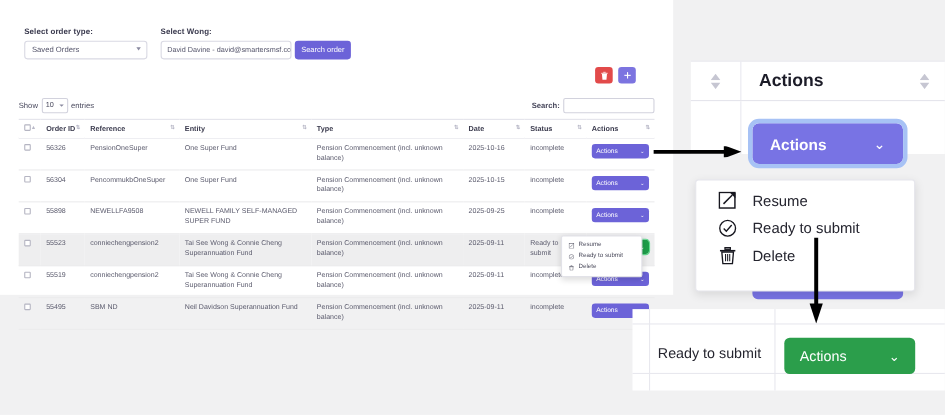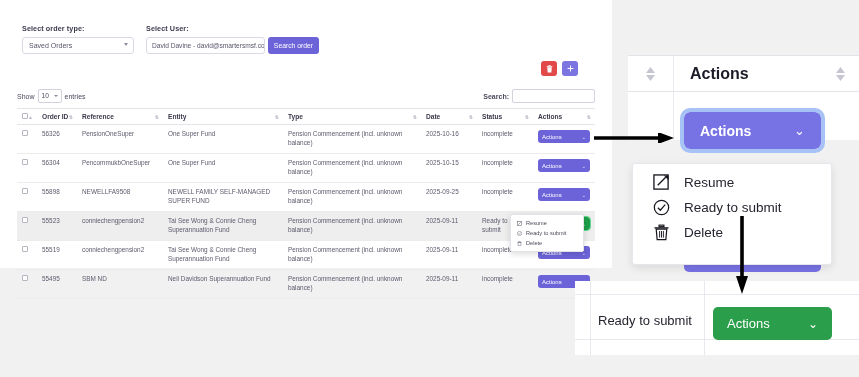--- a/index.html
+++ b/index.html
@@ -234,21 +234,21 @@
 
   <div class="app-panel">
 
     <div class="filters">
       <div class="lbl lbl-order">Select order type:</div>
       <div class="select-box">
         <span>Saved Orders</span>
         <span class="caret"></span>
       </div>
 
-      <div class="lbl lbl-user">Select User:</div>
+      <div class="lbl lbl-user">Select Wong:</div>
       <div class="user-box">
         <span>David Davine - david@smartersmsf.com</span>
       </div>
 
       <button class="search-order-btn">Search order</button>
     </div>
 
     <div class="tool-btns">
       <button class="tbtn del">
         <svg width="7" height="8" viewBox="0 0 7 8">

